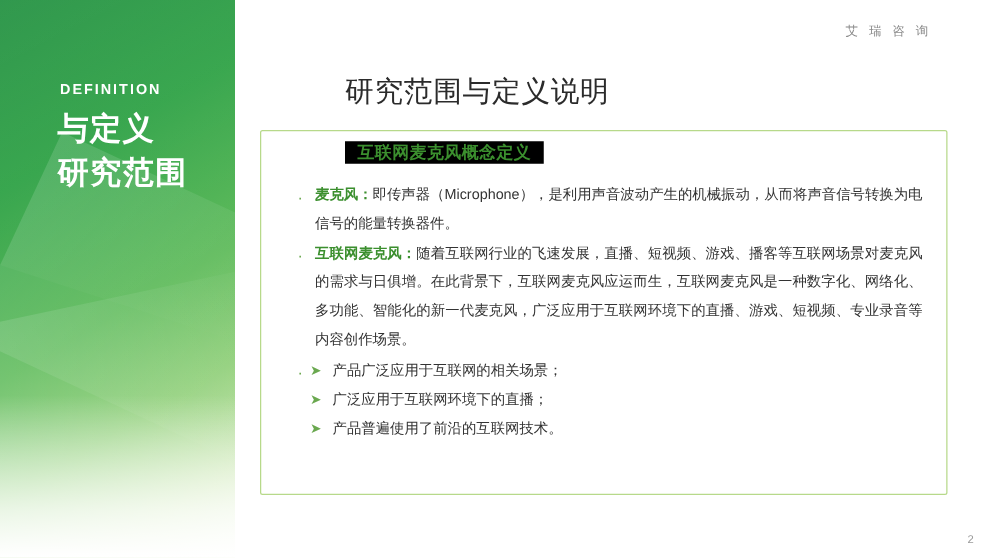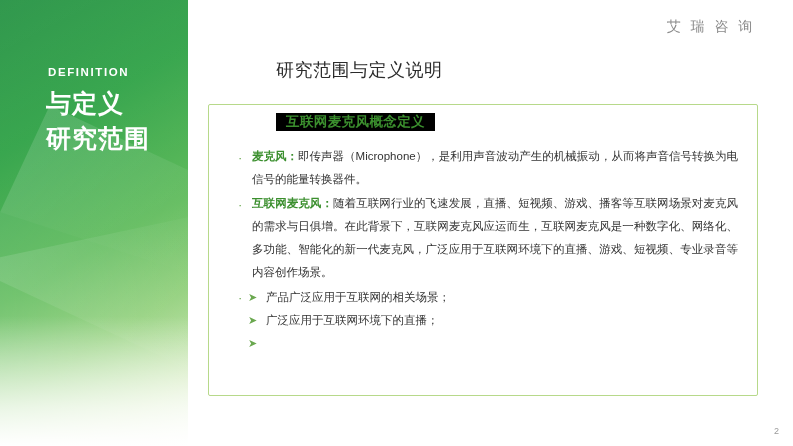--- a/index.html
+++ b/index.html
@@ -99,31 +99,31 @@
     line-height: 1;
     white-space: nowrap;
   }
   .logo-i {
     color: #d9342b;
     font-style: italic;
     font-weight: bold;
   }
   .logo-sub {
     margin-top: 4px;
-    font-size: 14px;
+    font-size: 10px;
     color: #8a8a8a;
     letter-spacing: 3px;
   }
 
   
   .slide-title {
     position: absolute;
     left: 276px;
     top: 58px;
-    font-size: 18px;
+    font-size: 23px;
     color: #2b2b2b;
     letter-spacing: 0.5px;
   }
 
   .content-box {
     position: absolute;
     left: 208px;
     top: 104px;
     width: 550px;
     height: 292px;
@@ -242,20 +242,21 @@
       <div class="feature-item">
         <span class="arrow">➤</span>
         <span>产品广泛应用于互联网的相关场景；</span>
       </div>
       <div class="feature-item">
         <span class="arrow">➤</span>
         <span>广泛应用于互联网环境下的直播；</span>
       </div>
       <div class="feature-item">
         <span class="arrow">➤</span>
+        <span>产品普遍使用了前沿的互联网技术。</span>
       </div>
     </div>
 
   </div>
 
   <div class="page-number">2</div>
 
 </div>
 
 </body></html>

